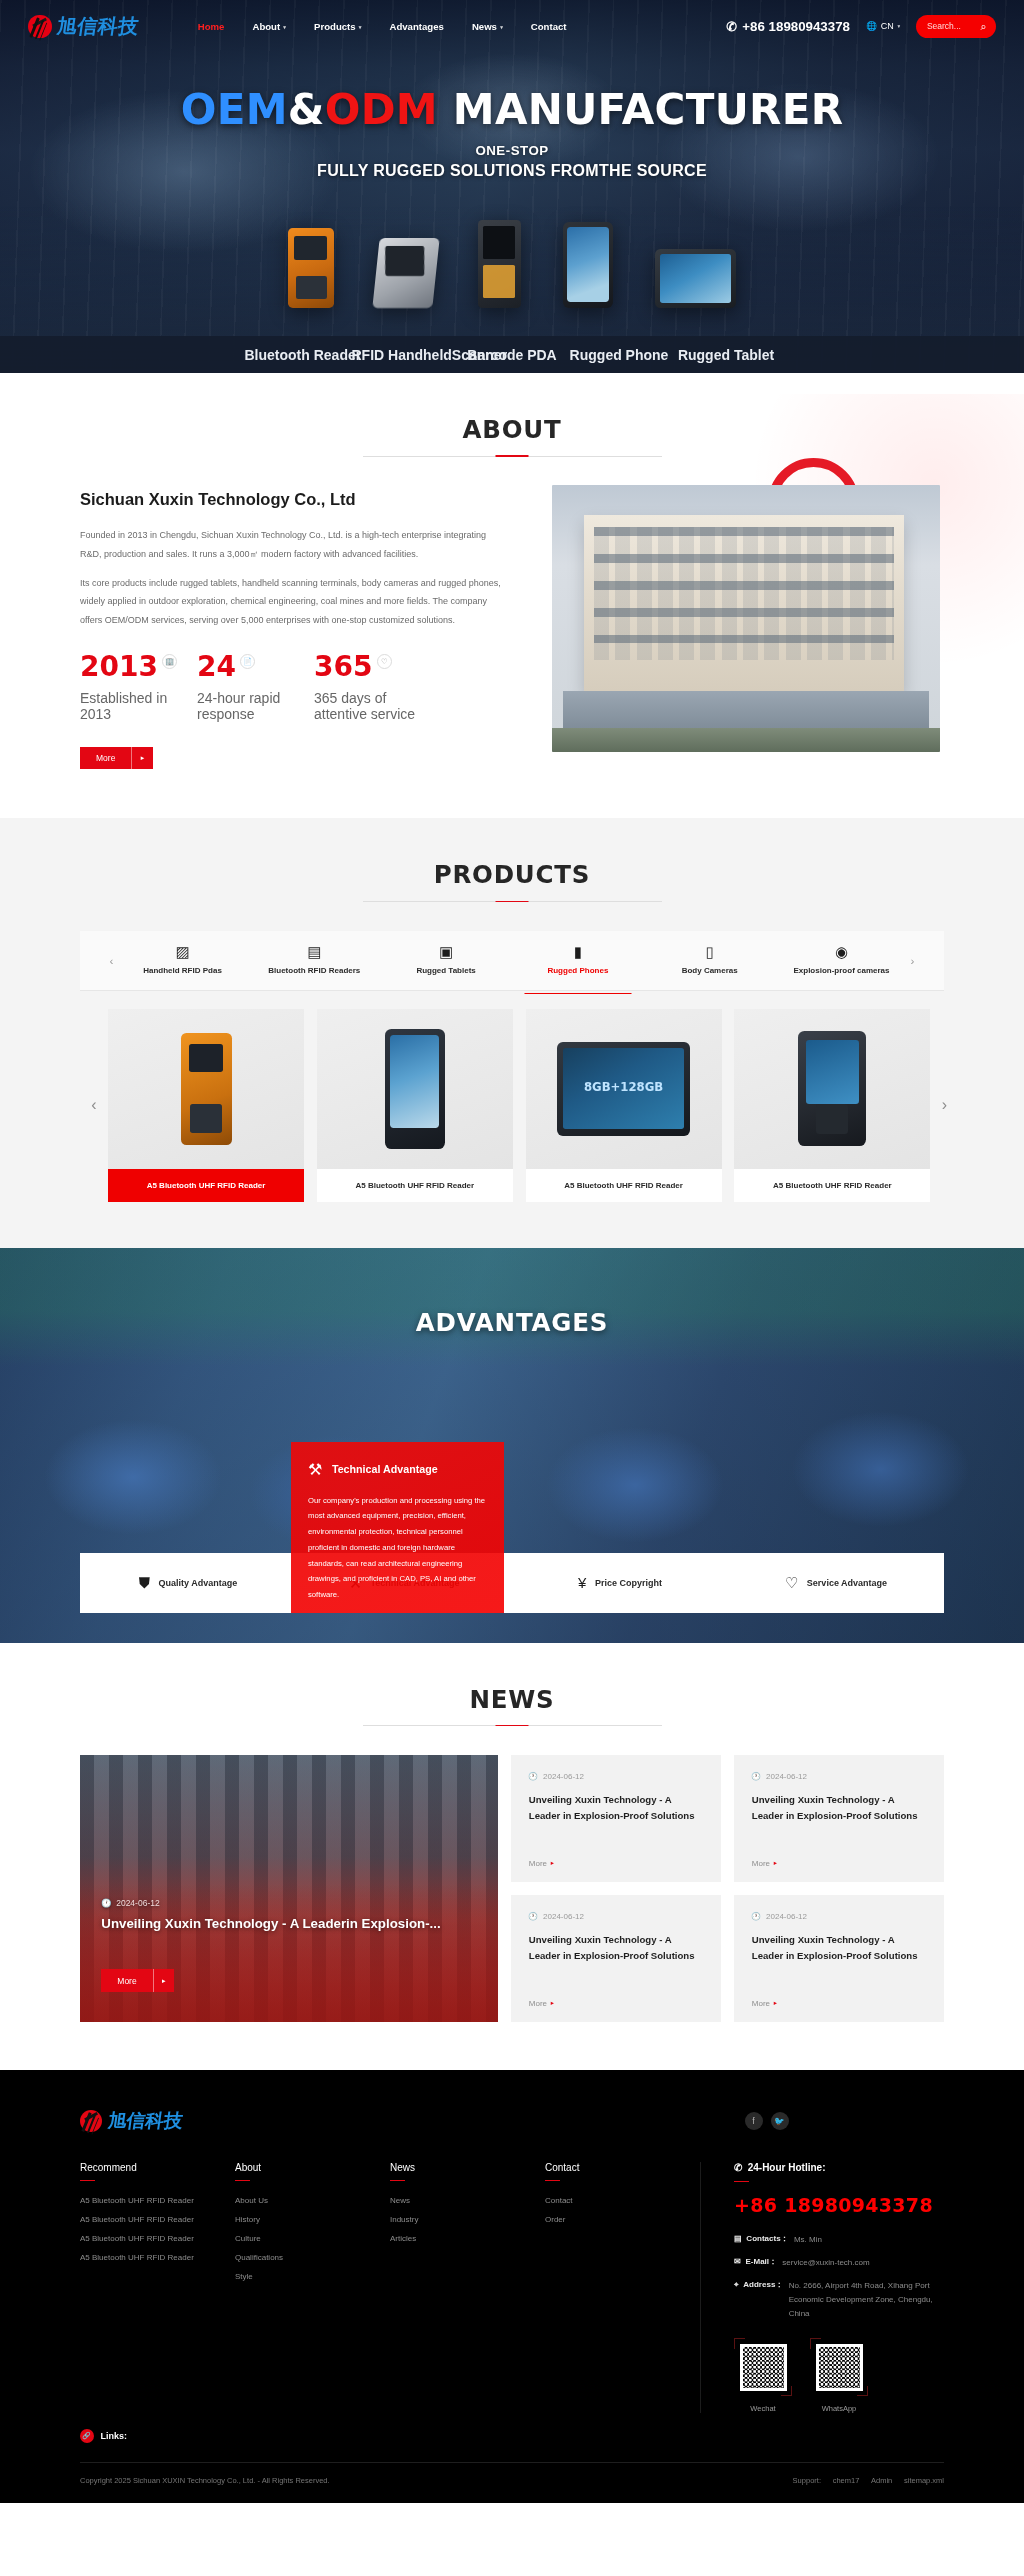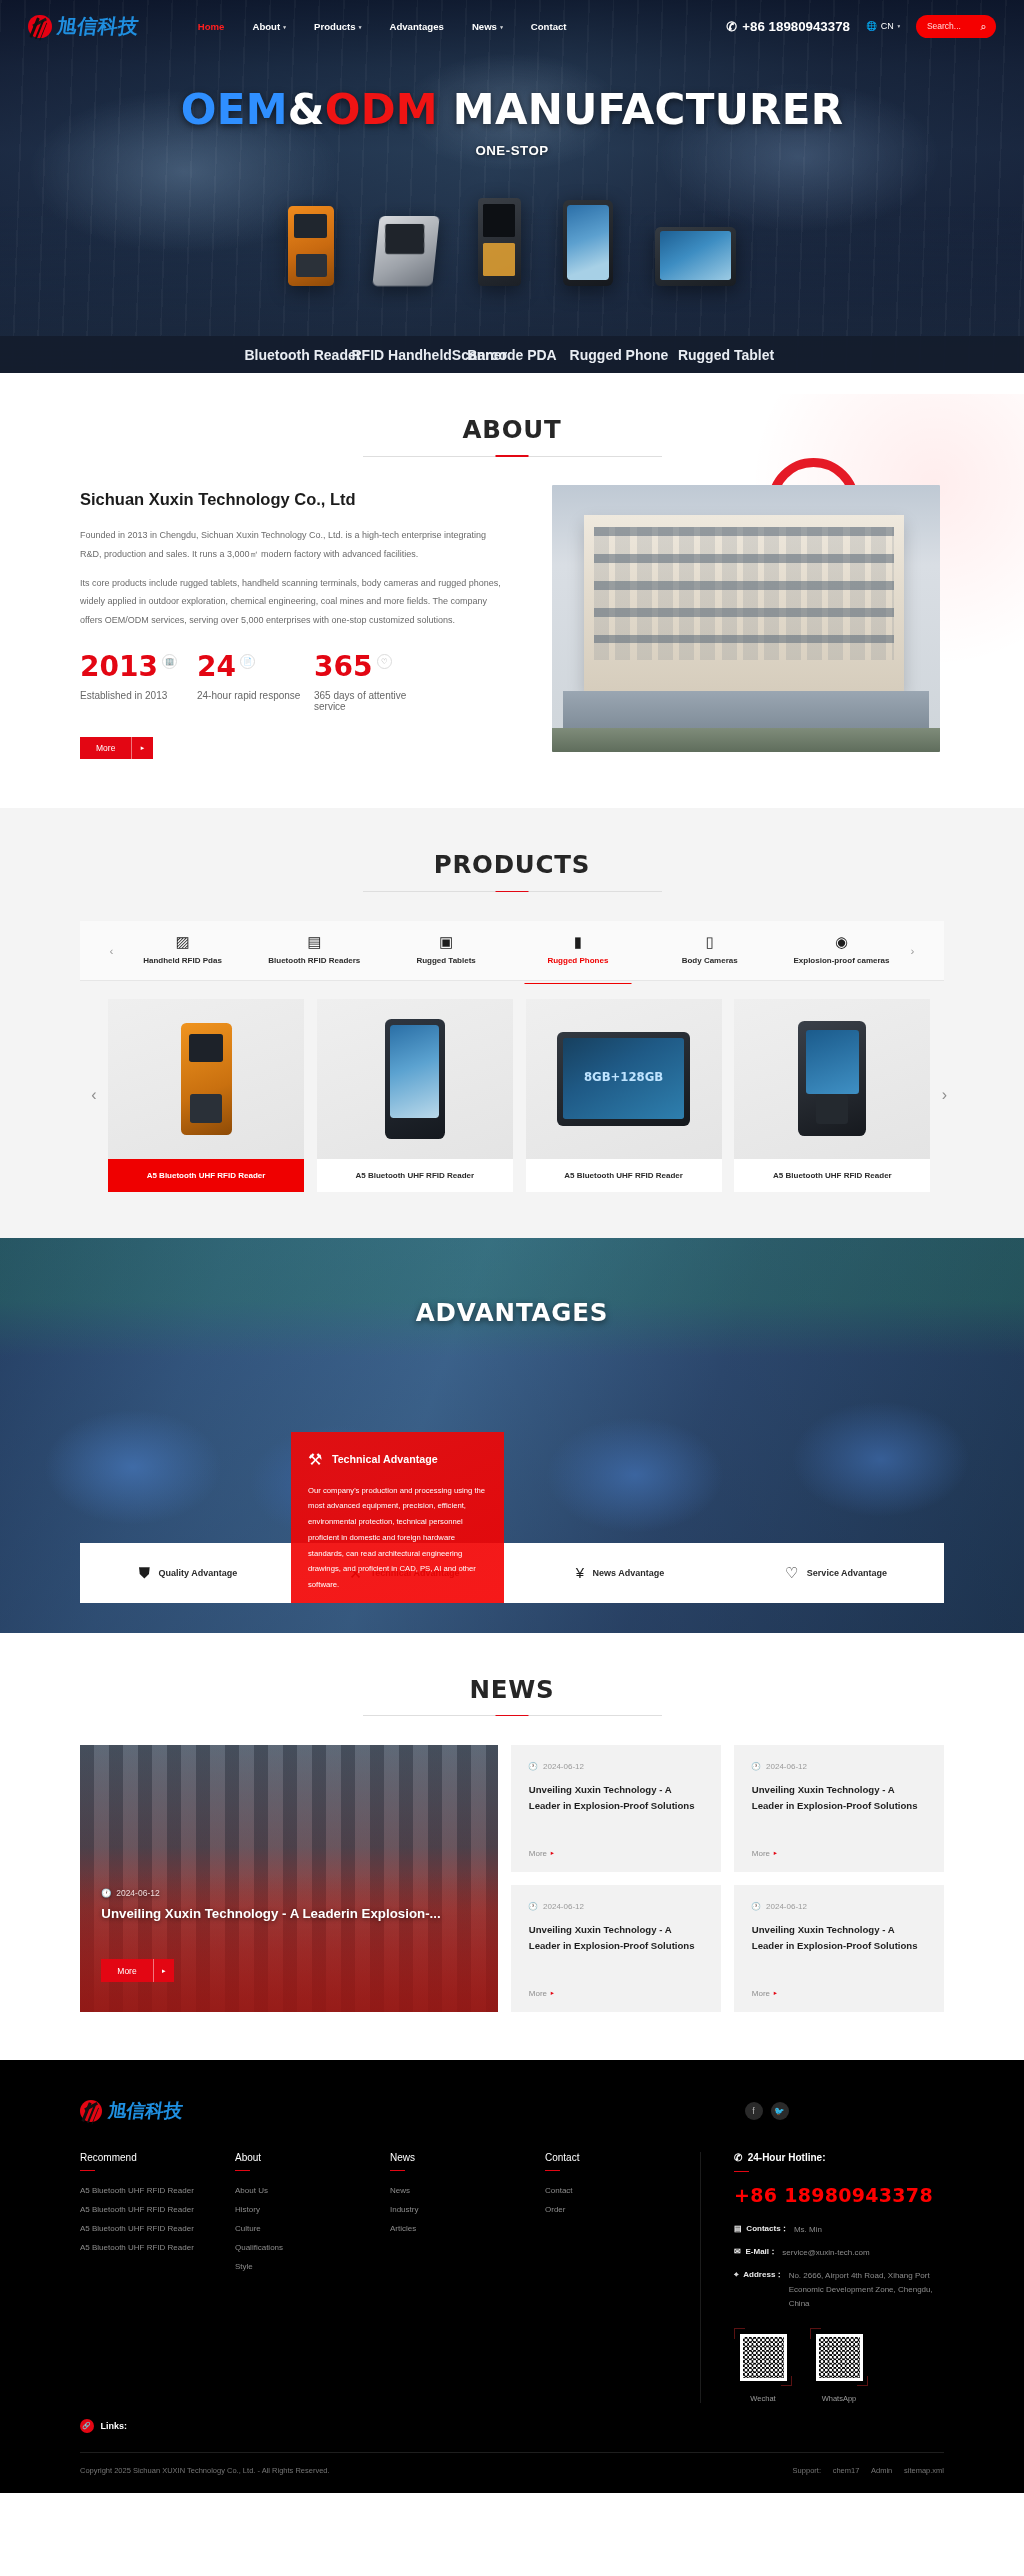--- a/index.html
+++ b/index.html
@@ -167,21 +167,21 @@
   .about-h { font-size: 16.5px; font-weight: 700; color: #1c1c1c; margin-bottom: 17px; }
   .about-p { font-size: 9px; line-height: 2.05; color: #6b6b6b; margin-bottom: 10.7px; }
   .stats { display: flex; gap: 0; margin-top: 23.5px; }
   .stat { width: 117px; }
   .stat-num-row { display: flex; align-items: flex-start; gap: 4.3px; }
   .stat-num { font-size: 28px; font-weight: 800; color: #e30613; line-height: 1; font-family:"DejaVu Sans",sans-serif;}
   .stat-ico {
     width: 15px; height: 15px; border-radius: 50%; border: 0.5px solid #dcdcdc;
     display: flex; align-items: center; justify-content: center; font-size: 7.5px; color: #9a9a9a; margin-top: 1.1px;
   }
-  .stat-cap { font-size: 10px; color: #666; margin-top: 9.6px; }
+  .stat-cap { font-size: 14px; color: #666; margin-top: 9.6px; }
   .btn-more {
     display: inline-flex; align-items: stretch; background: #e30613; color: #fff;
     margin-top: 24.5px; cursor: pointer; height: 22.4px;
   }
   .btn-more .lab { padding: 0 16px; display:flex; align-items:center; font-size: 8.5px; }
   .btn-more .arw { width: 21.3px; display:flex; align-items:center; justify-content:center;
     border-left: 0.5px solid rgba(255,255,255,.45); font-size: 7px; }
   .about-img {
     width: 388px; height: 267px; border-radius: 1.1px; flex: none; position: relative; overflow: hidden;
     background: linear-gradient(180deg,#bfc9d4 0%, #d9dee4 30%, #cfd5da 100%);
@@ -412,20 +412,21 @@
           <span class="search-ico">⌕</span>
         </div>
       </div>
     </header>
 
     <div class="hero-copy">
       <div class="hero-title">
         <span class="blue">OEM</span><span class="amp">&amp;</span><span class="red">ODM</span><span class="white"> MANUFACTURER</span>
       </div>
       <div class="hero-sub1">ONE-STOP</div>
+      <div class="hero-sub2">FULLY RUGGED SOLUTIONS FROMTHE SOURCE</div>
     </div>
 
     <div class="hero-devices">
       <div class="dev d1"></div>
       <div class="dev d2"></div>
       <div class="dev d3"></div>
       <div class="dev d4"></div>
       <div class="dev d5"></div>
     </div>
 
@@ -573,21 +574,21 @@
       <div class="adv-item">
         <span class="ico">⛊</span>
         <span class="lab">Quality Advantage</span>
       </div>
       <div class="adv-item">
         <span class="ico">⚒</span>
         <span class="lab">Technical Advantage</span>
       </div>
       <div class="adv-item">
         <span class="ico">¥</span>
-        <span class="lab">News Advantage</span>
+        <span class="lab">Price Copyright</span>
       </div>
       <div class="adv-item">
         <span class="ico">♡</span>
         <span class="lab">Service Advantage</span>
       </div>
     </div>
 
     <div class="adv-panel">
       <div class="ph">
         <span class="ico">⚒</span>

